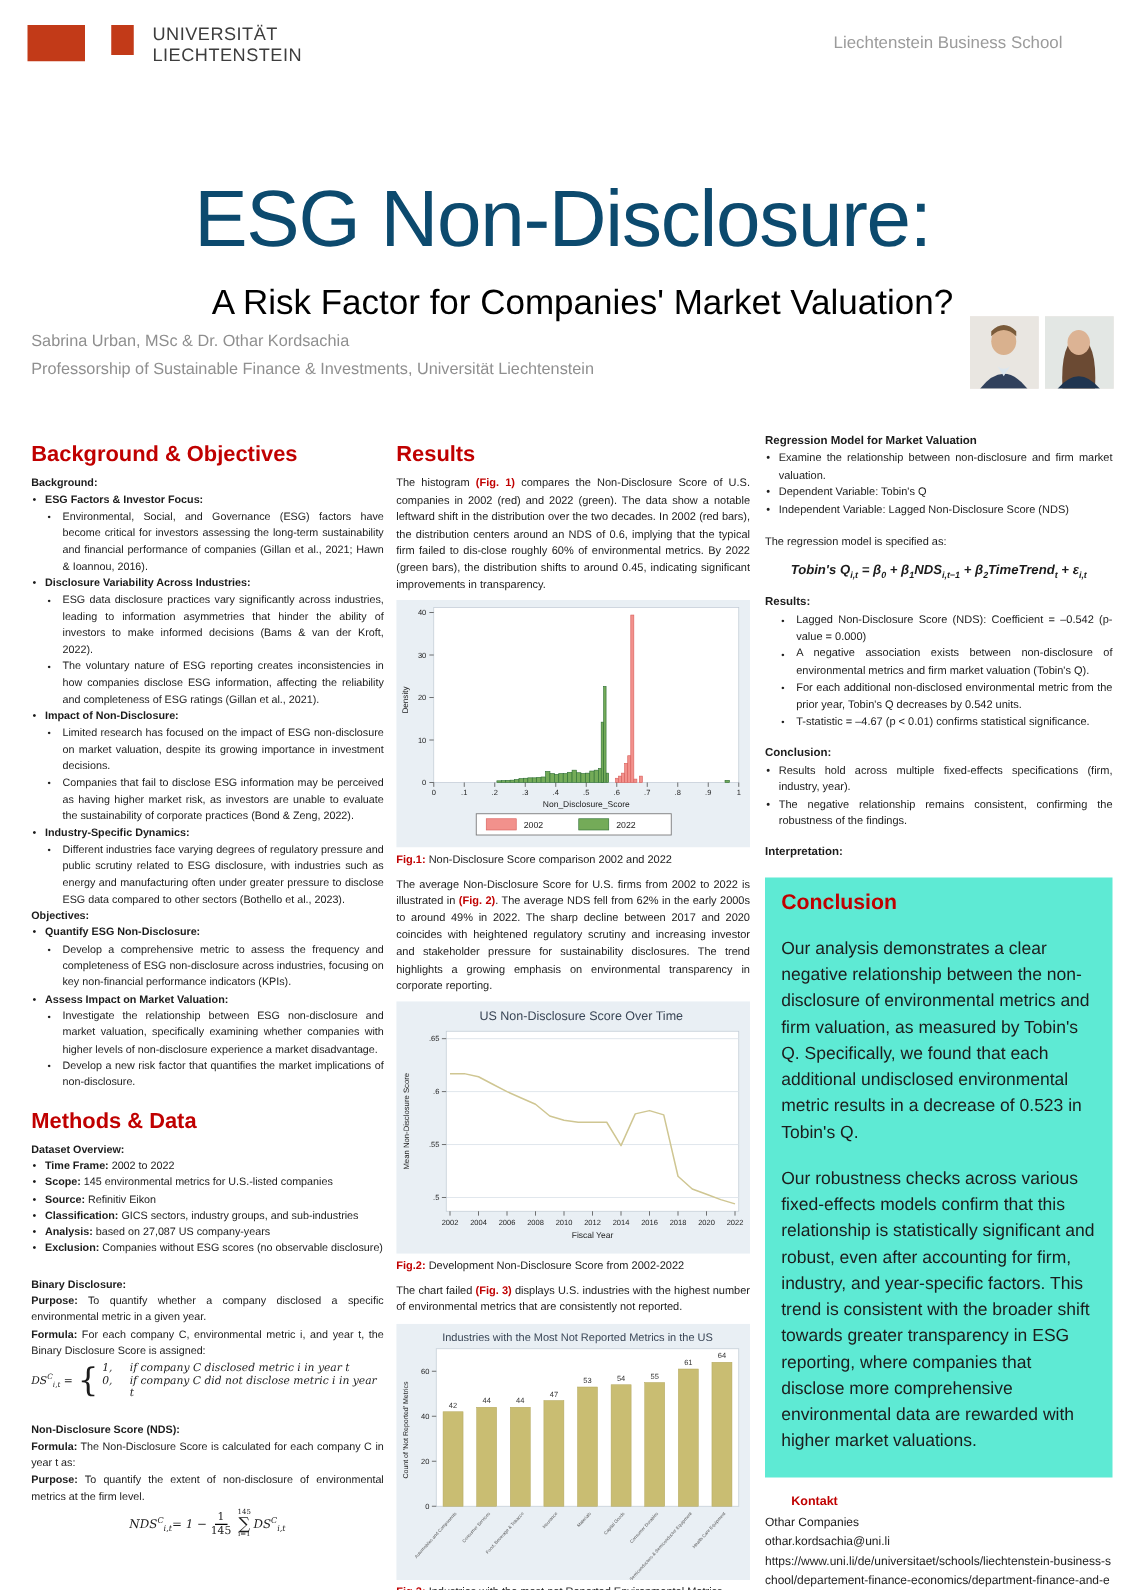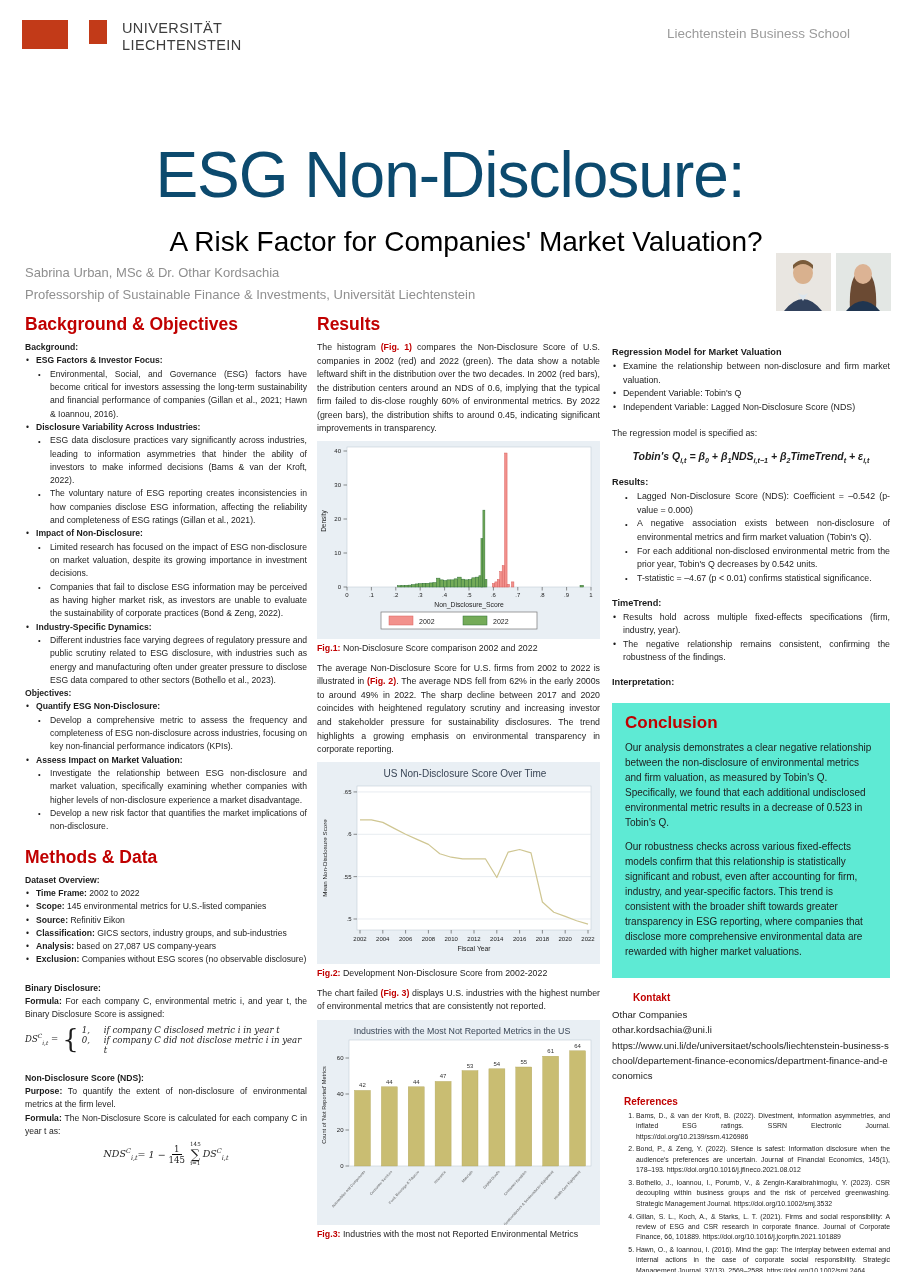--- a/index.html
+++ b/index.html
@@ -12,21 +12,21 @@
   .logo-text{margin-left:15px;font-size:14.5px;line-height:1.15;color:#3d3d3d;letter-spacing:.4px;}
   .school{position:absolute;right:50px;top:26px;font-size:13.5px;color:#9b9b9b;}
   
   .title{position:absolute;top:138px;left:0;width:100%;text-align:center;font-size:64px;
          letter-spacing:-1px;color:#0c4a6e;font-weight:400;}
   .subtitle{position:absolute;top:226px;left:0;width:100%;text-align:center;font-size:28px;color:#000;padding-left:16px;}
   .authors{position:absolute;left:25px;top:262px;font-size:13px;color:#8f8f8f;line-height:1.7;}
   .photos{position:absolute;right:9px;top:253px;display:flex;gap:5px;}
   .photo{width:55px;height:58px;overflow:hidden;background:#e7e4df;}
   
-  .col{position:absolute;top:314px;}
+  .col{position:absolute;top:353px;}
   #col-left{left:25px;width:282px;}
   #col-mid{left:317px;width:283px;}
   #col-right{left:612px;width:278px;top:347px;}
   .sec-h{color:#c00000;font-size:17.5px;font-weight:bold;margin:0 0 6px 0;}
   .ln{font-size:8.6px;line-height:1.55;text-align:justify;}
   .ln .lead{font-weight:bold;}
   .p{}
   .b1{position:relative;padding-left:11px;}
   .b1::before{content:"\2022";position:absolute;left:1px;}
   .b2{position:relative;padding-left:25px;}
@@ -53,21 +53,21 @@
   .fig-caption{font-size:8.8px;margin:4px 0 9px 0;}
   .fig-panel{line-height:0;}
   svg text{font-family:"Liberation Sans",sans-serif;}
   
   .r-h{font-size:9.2px;font-weight:bold;margin:0 0 3px 0;}
   .r-ln{font-size:8.8px;line-height:1.55;text-align:justify;}
   .reg-formula{text-align:center;font-family:Liberation Sans, sans-serif;font-weight:bold;font-style:italic;
                font-size:10.5px;margin:10px 0 12px 0;}
   .conclusion-box{background:#5eead4;padding:10px 13px 10px 13px;margin-top:16px;}
   .conclusion-box .sec-h{font-size:17px;margin-bottom:7px;}
-  .conc-p{font-size:10px;line-height:1.5;margin:0 0 9px 0;}
+  .conc-p{font-size:14px;line-height:1.5;margin:16px 0 9px 0;}
   .k-h{color:#c00000;font-weight:bold;font-size:10px;margin:14px 0 4px 0;padding-left:21px;}
   .k-line{font-size:9.6px;line-height:1.6;word-break:break-all;}
   .ref-h{color:#c00000;font-weight:bold;font-size:10px;margin:12px 0 4px 12px;}
   .ref-list{margin:0;padding:0 0 0 24px;}
   .ref-item{font-size:6.9px;line-height:1.5;margin-bottom:2.5px;text-align:justify;}
 </style>
 </head>
 <body>
 
 <div class="page">
@@ -133,39 +133,40 @@
     <div id="methods-lines">
         <div class="ln p"><span class="lead">Dataset Overview:</span></div>
         <div class="ln b1"><span class="lead">Time Frame:</span><span> 2002 to 2022</span></div>
         <div class="ln b1"><span class="lead">Scope:</span><span> 145 environmental metrics for U.S.-listed companies</span></div>
         <div class="ln b1"><span class="lead">Source:</span><span> Refinitiv Eikon</span></div>
         <div class="ln b1"><span class="lead">Classification:</span><span> GICS sectors, industry groups, and sub-industries</span></div>
         <div class="ln b1"><span class="lead">Analysis:</span><span> based on 27,087 US company-years</span></div>
         <div class="ln b1"><span class="lead">Exclusion:</span><span> Companies without ESG scores (no observable disclosure)</span></div>
         <div class="biggap"></div>
         <div class="ln p"><span class="lead">Binary Disclosure:</span></div>
+        <div class="ln p"><span class="lead">Purpose:</span><span> To quantify whether a company disclosed a specific environmental metric in a given year.</span></div>
         <div class="ln p"><span class="lead">Formula:</span><span> For each company C, environmental metric i, and year t, the Binary Disclosure Score is assigned:</span></div>
         <div class="formula-ds math">
           <span class="lhs"><span class="math" style="font-style: italic;"><span>DS</span><sup>C</sup><sub>i,t</sub></span><span> =</span></span>
           <span class="brace">{</span>
           <div>
             <div class="case-row">
               <span class="cval">1,</span>
               <span>if company C disclosed metric i in year t</span>
             </div>
             <div class="case-row">
               <span class="cval">0,</span>
               <span>if company C did not disclose metric i in year t</span>
             </div>
           </div>
         </div>
         <div class="biggap"></div>
         <div class="ln p"><span class="lead">Non-Disclosure Score (NDS):</span></div>
+        <div class="ln p"><span class="lead">Formula:</span><span> The Non-Disclosure Score is calculated for each company C in year t as:</span></div>
         <div class="ln p"><span class="lead">Purpose:</span><span> To quantify the extent of non-disclosure of environmental metrics at the firm level.</span></div>
-        <div class="ln p"><span class="lead">Formula:</span><span> The Non-Disclosure Score is calculated for each company C in year t as:</span></div>
         <div class="formula-nds math">
           <span class="math" style="font-style: italic;"><span>NDS</span><sup>C</sup><sub>i,t</sub></span>
           <span> = 1 − </span>
           <span class="frac">
             <span class="top">1</span>
             <span>145</span>
           </span>
           <span class="sum">
             <span class="slim">145</span>
             <span class="ssym">∑</span>
@@ -363,21 +364,21 @@
       </div>
     <div class="r-ln" style="margin-top:12px">The regression model is specified as:</div>
     <div class="reg-formula" id="reg-formula"><span>Tobin's Q</span><sub>i,t</sub><span> = β</span><sub>0</sub><span> + β</span><sub>1</sub><span>NDS</span><sub>i,t−1</sub><span> + β</span><sub>2</sub><span>TimeTrend</span><sub>t</sub><span> + ε</span><sub>i,t</sub></div>
     <div class="r-h">Results:</div>
     <div id="reg-results-bullets">
         <div class="r-ln b2"><span>Lagged Non-Disclosure Score (NDS): Coefficient = –0.542 (p-value = 0.000)</span></div>
         <div class="r-ln b2"><span>A negative association exists between non-disclosure of environmental metrics and firm market valuation (Tobin's Q).</span></div>
         <div class="r-ln b2"><span>For each additional non-disclosed environmental metric from the prior year, Tobin's Q decreases by 0.542 units.</span></div>
         <div class="r-ln b2"><span>T-statistic = –4.67 (p &lt; 0.01) confirms statistical significance.</span></div>
       </div>
-    <div class="r-h" style="margin-top:12px">TimeTrend:</div>
+    <div class="r-h" style="margin-top:12px">Conclusion:</div>
     <div id="robustness-bullets">
         <div class="r-ln b1"><span>Results hold across multiple fixed-effects specifications (firm, industry, year).</span></div>
         <div class="r-ln b1"><span>The negative relationship remains consistent, confirming the robustness of the findings.</span></div>
       </div>
     <div class="r-h" style="margin-top:12px">Interpretation:</div>
 
     <div class="conclusion-box">
       <div class="sec-h">Conclusion</div>
       <div id="conclusion-paras">
           <div class="conc-p">Our analysis demonstrates a clear negative relationship between the non-disclosure of environmental metrics and firm valuation, as measured by Tobin's Q. Specifically, we found that each additional undisclosed environmental metric results in a decrease of 0.523 in Tobin's Q.</div>

